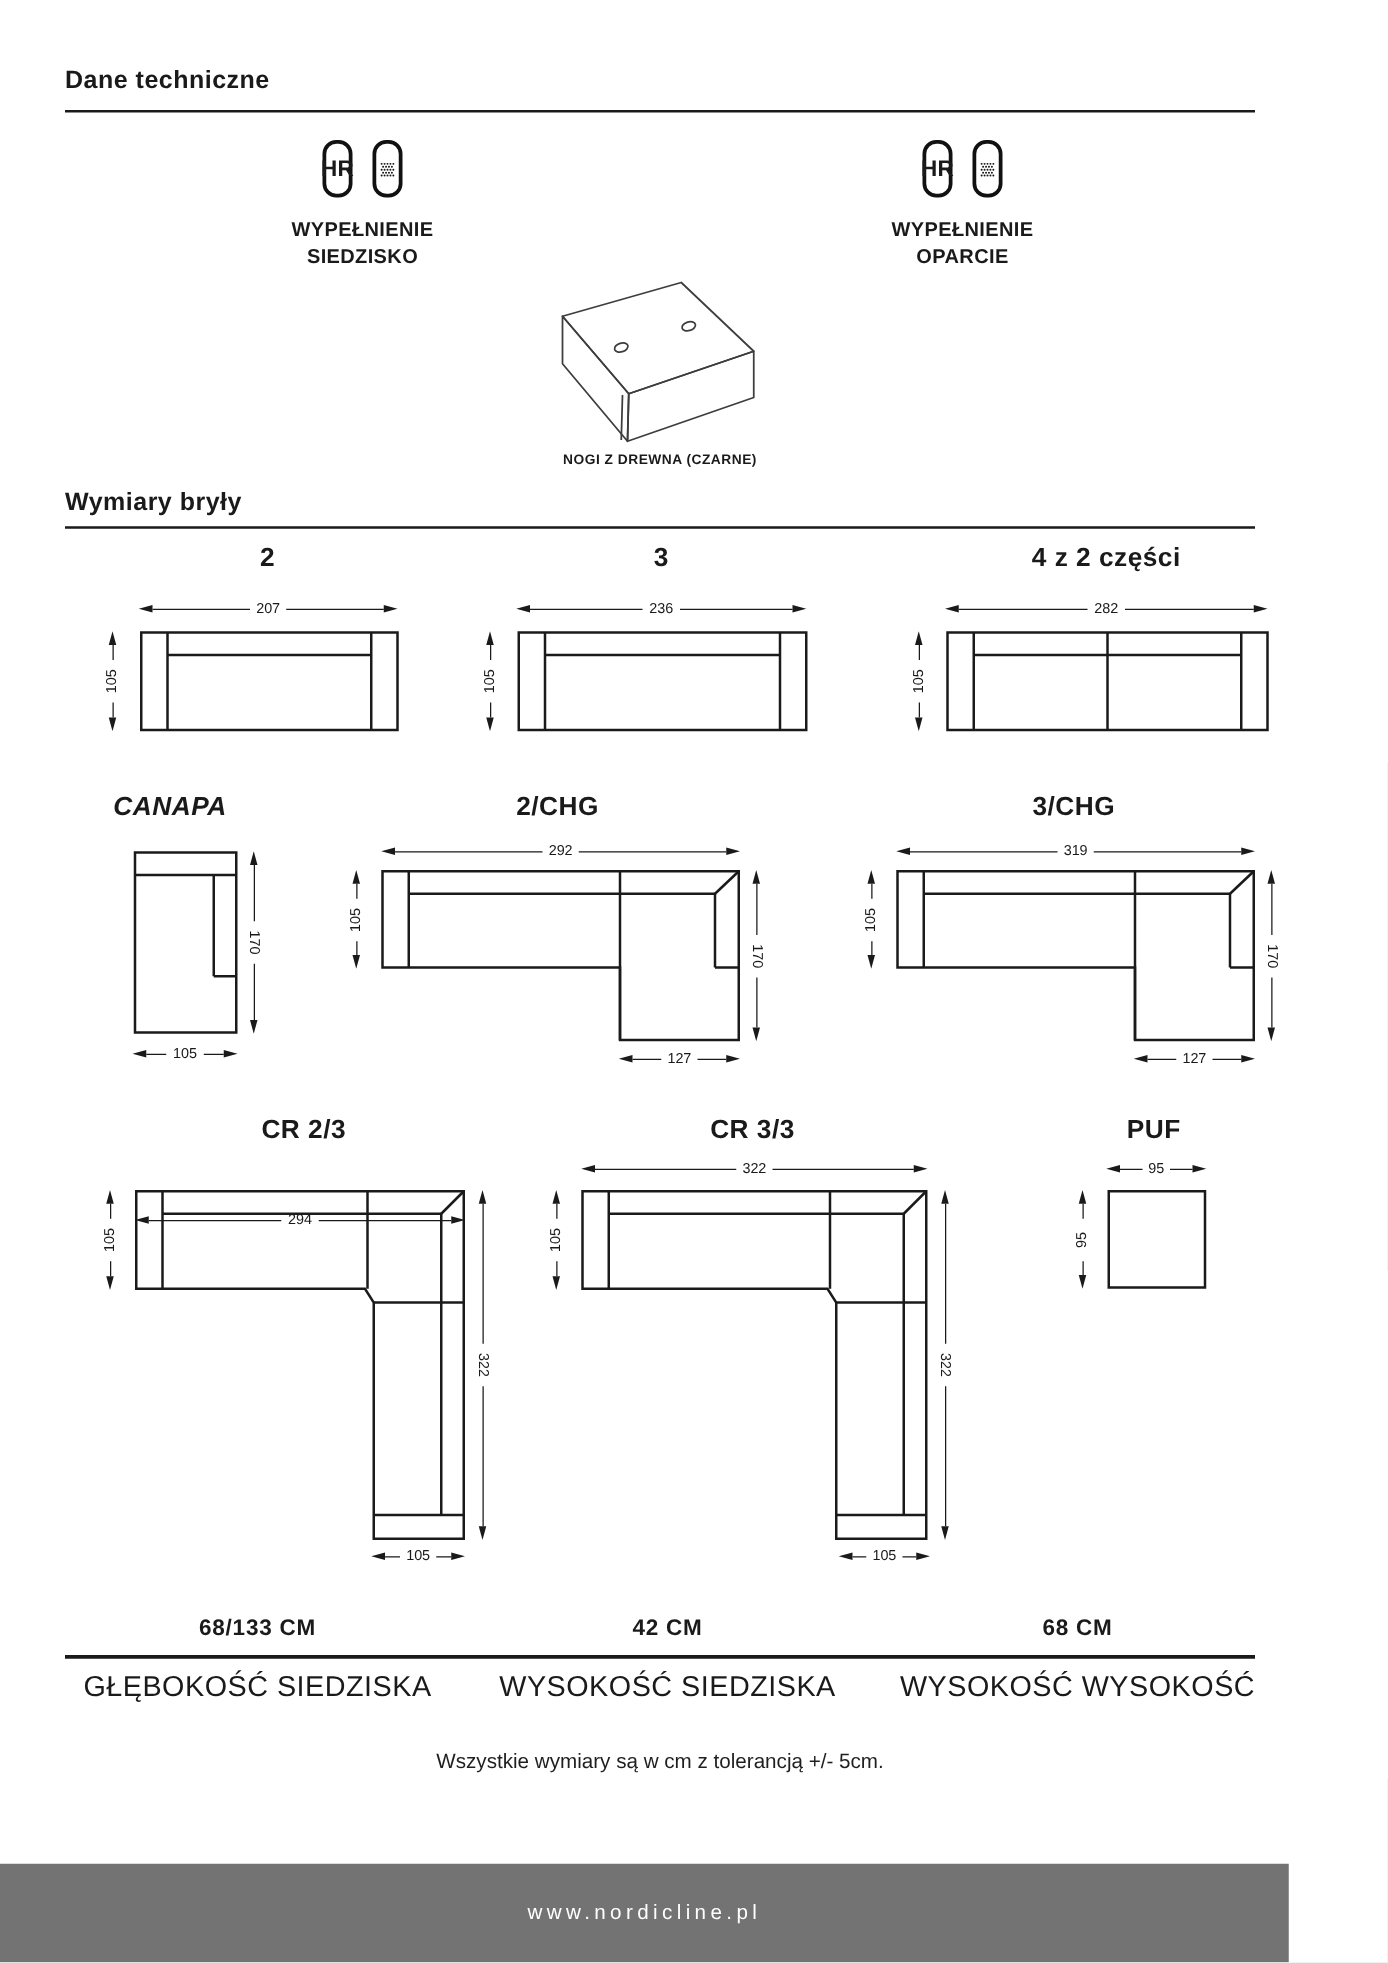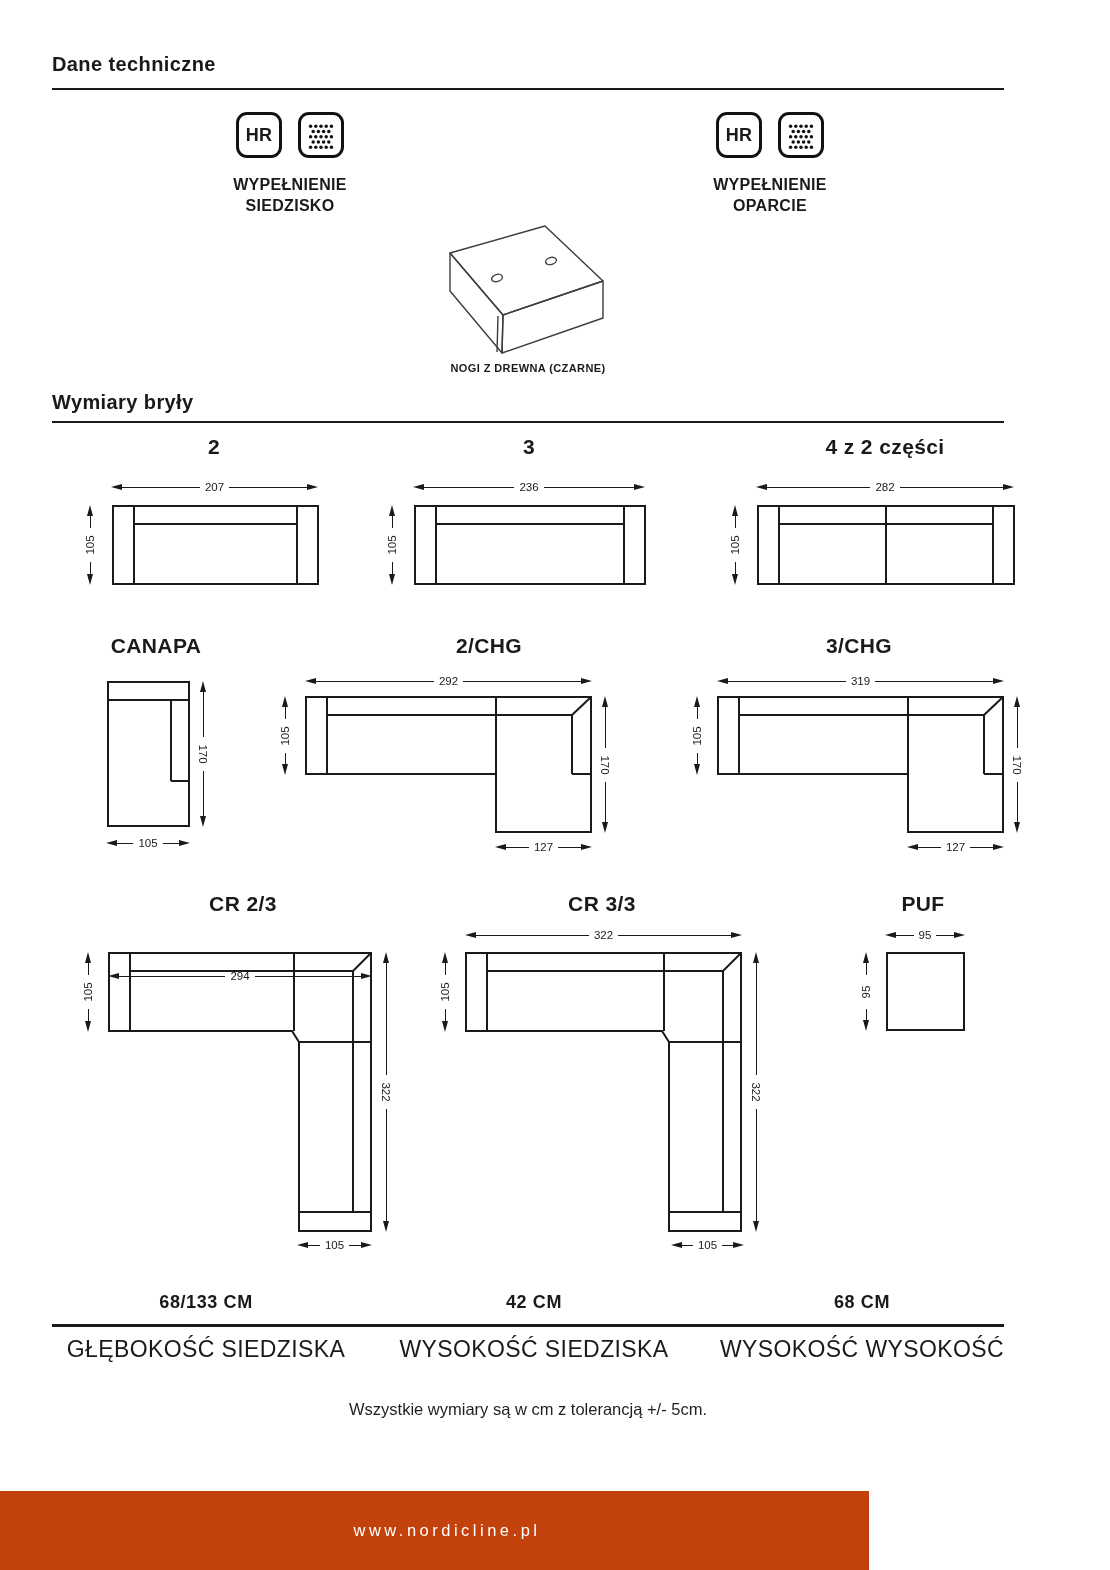--- a/index.html
+++ b/index.html
@@ -5,21 +5,21 @@
   html,body{margin:0;padding:0;background:#e8e8e8;}
   .page{position:relative;width:1110px;height:1570px;background:#ffffff;margin:0 auto;
         font-family:"Liberation Sans",sans-serif;color:#1a1a1a;overflow:hidden;}
   .abs{position:absolute;}
   .sec-title{font-size:20px;font-weight:bold;letter-spacing:.4px;}
   .rule{position:absolute;background:#1a1a1a;height:2px;}
   .diagram-title{position:absolute;transform:translateX(-50%);font-size:21px;font-weight:bold;letter-spacing:.4px;white-space:nowrap;}
   
   .fill-group{position:absolute;width:150px;text-align:center;}
   .fill-icons{display:flex;justify-content:center;gap:16px;}
-  .sq-icon{width:46px;height:46px;border:3px solid #111;border-radius:11px;box-sizing:border-box;
+  .sq-icon{width:24px;height:46px;border:3px solid #111;border-radius:11px;box-sizing:border-box;
            display:flex;align-items:center;justify-content:center;}
   .hr-txt{font-size:18px;font-weight:bold;letter-spacing:.3px;}
   .fill-label{margin-top:16px;font-size:16px;font-weight:bold;line-height:21px;letter-spacing:.3px;}
   
   .hdim{position:absolute;display:flex;align-items:center;height:10px;}
   .hdim .ln{flex:1;height:0;border-top:1.6px solid #1a1a1a;}
   .vdim{position:absolute;display:flex;flex-direction:column;align-items:center;width:10px;}
   .vdim .ln{flex:1;width:0;border-left:1.6px solid #1a1a1a;}
   .ah{width:0;height:0;display:block;flex:0 0 auto;}
   .ah.l{border-top:3.5px solid transparent;border-bottom:3.5px solid transparent;border-right:11px solid #1a1a1a;}
@@ -30,22 +30,22 @@
   .vdim .dl{height:34px;width:10px;position:relative;padding:0;}
   .vdim .dl span{position:absolute;left:50%;top:50%;white-space:nowrap;font-size:11.5px;}
   .vdim .dl.ccw span{transform:translate(-50%,-50%) rotate(-90deg);}
   .vdim .dl.cw span{transform:translate(-50%,-50%) rotate(90deg);}
   svg.draw{position:absolute;overflow:visible;}
   svg.draw *{vector-effect:non-scaling-stroke;}
   
   .stat-val{position:absolute;transform:translateX(-50%);font-size:18px;font-weight:600;letter-spacing:.6px;white-space:nowrap;}
   .stat-lbl{position:absolute;transform:translateX(-50%);font-size:23px;font-weight:normal;letter-spacing:.4px;white-space:nowrap;}
   .disclaimer{position:absolute;left:52px;width:952px;text-align:center;font-size:16.5px;line-height:27px;color:#1f1f1f;}
-  .footer{position:absolute;left:0;top:1491px;width:844px;height:79px;background:#c2410c;
-          display:flex;align-items:center;justify-content:center;padding-left:25px;}
+  .footer{position:absolute;left:0;top:1491px;width:1031px;height:79px;background:#737373;
+          display:flex;align-items:center;justify-content:center;}
   .footer span{color:#ffffff;font-size:16.5px;letter-spacing:3.5px;font-weight:500;}
 </style>
 </head>
 <body>
 
 <div class="page">
 
   <div class="abs sec-title" style="left:52px;top:53px;">Dane techniczne</div>
   <div class="rule" style="left:52px;top:88px;width:952px;"></div>
 
@@ -219,22 +219,22 @@
   <svg class="draw" style="left:757px;top:505px;" width="258" height="80" viewBox="0 0 258 80">
     <g fill="none" stroke="#1a1a1a" stroke-width="2">
       <rect x="1" y="1" width="256" height="78"></rect>
       <line x1="22" y1="1" x2="22" y2="79"></line>
         <line x1="236" y1="1" x2="236" y2="79"></line>
       <line x1="129" y1="1" x2="129" y2="79"></line>
       <line x1="22" y1="19" x2="236" y2="19"></line>
     </g>
   </svg>
 
-  <div class="diagram-title" style="left:156px;top:634px;">CANAPA</div>
-  <div class="diagram-title" style="left:446px;top:634px;margin-left:43px;">2/CHG</div>
+  <div class="diagram-title" style="left:136px;top:634px;font-style:italic;">CANAPA</div>
+  <div class="diagram-title" style="left:446px;top:634px;">2/CHG</div>
   <div class="diagram-title" style="left:859px;top:634px;">3/CHG</div>
 
   <svg class="draw" style="left:107px;top:681px;" width="83" height="146" viewBox="0 0 83 146">
     <g fill="none" stroke="#1a1a1a" stroke-width="2">
       <rect x="1" y="1" width="81" height="144"></rect>
       <line x1="1" y1="19" x2="82" y2="19"></line>
       <line x1="64" y1="19" x2="64" y2="100"></line>
       <line x1="64" y1="100" x2="82" y2="100"></line>
     </g>
   </svg>

